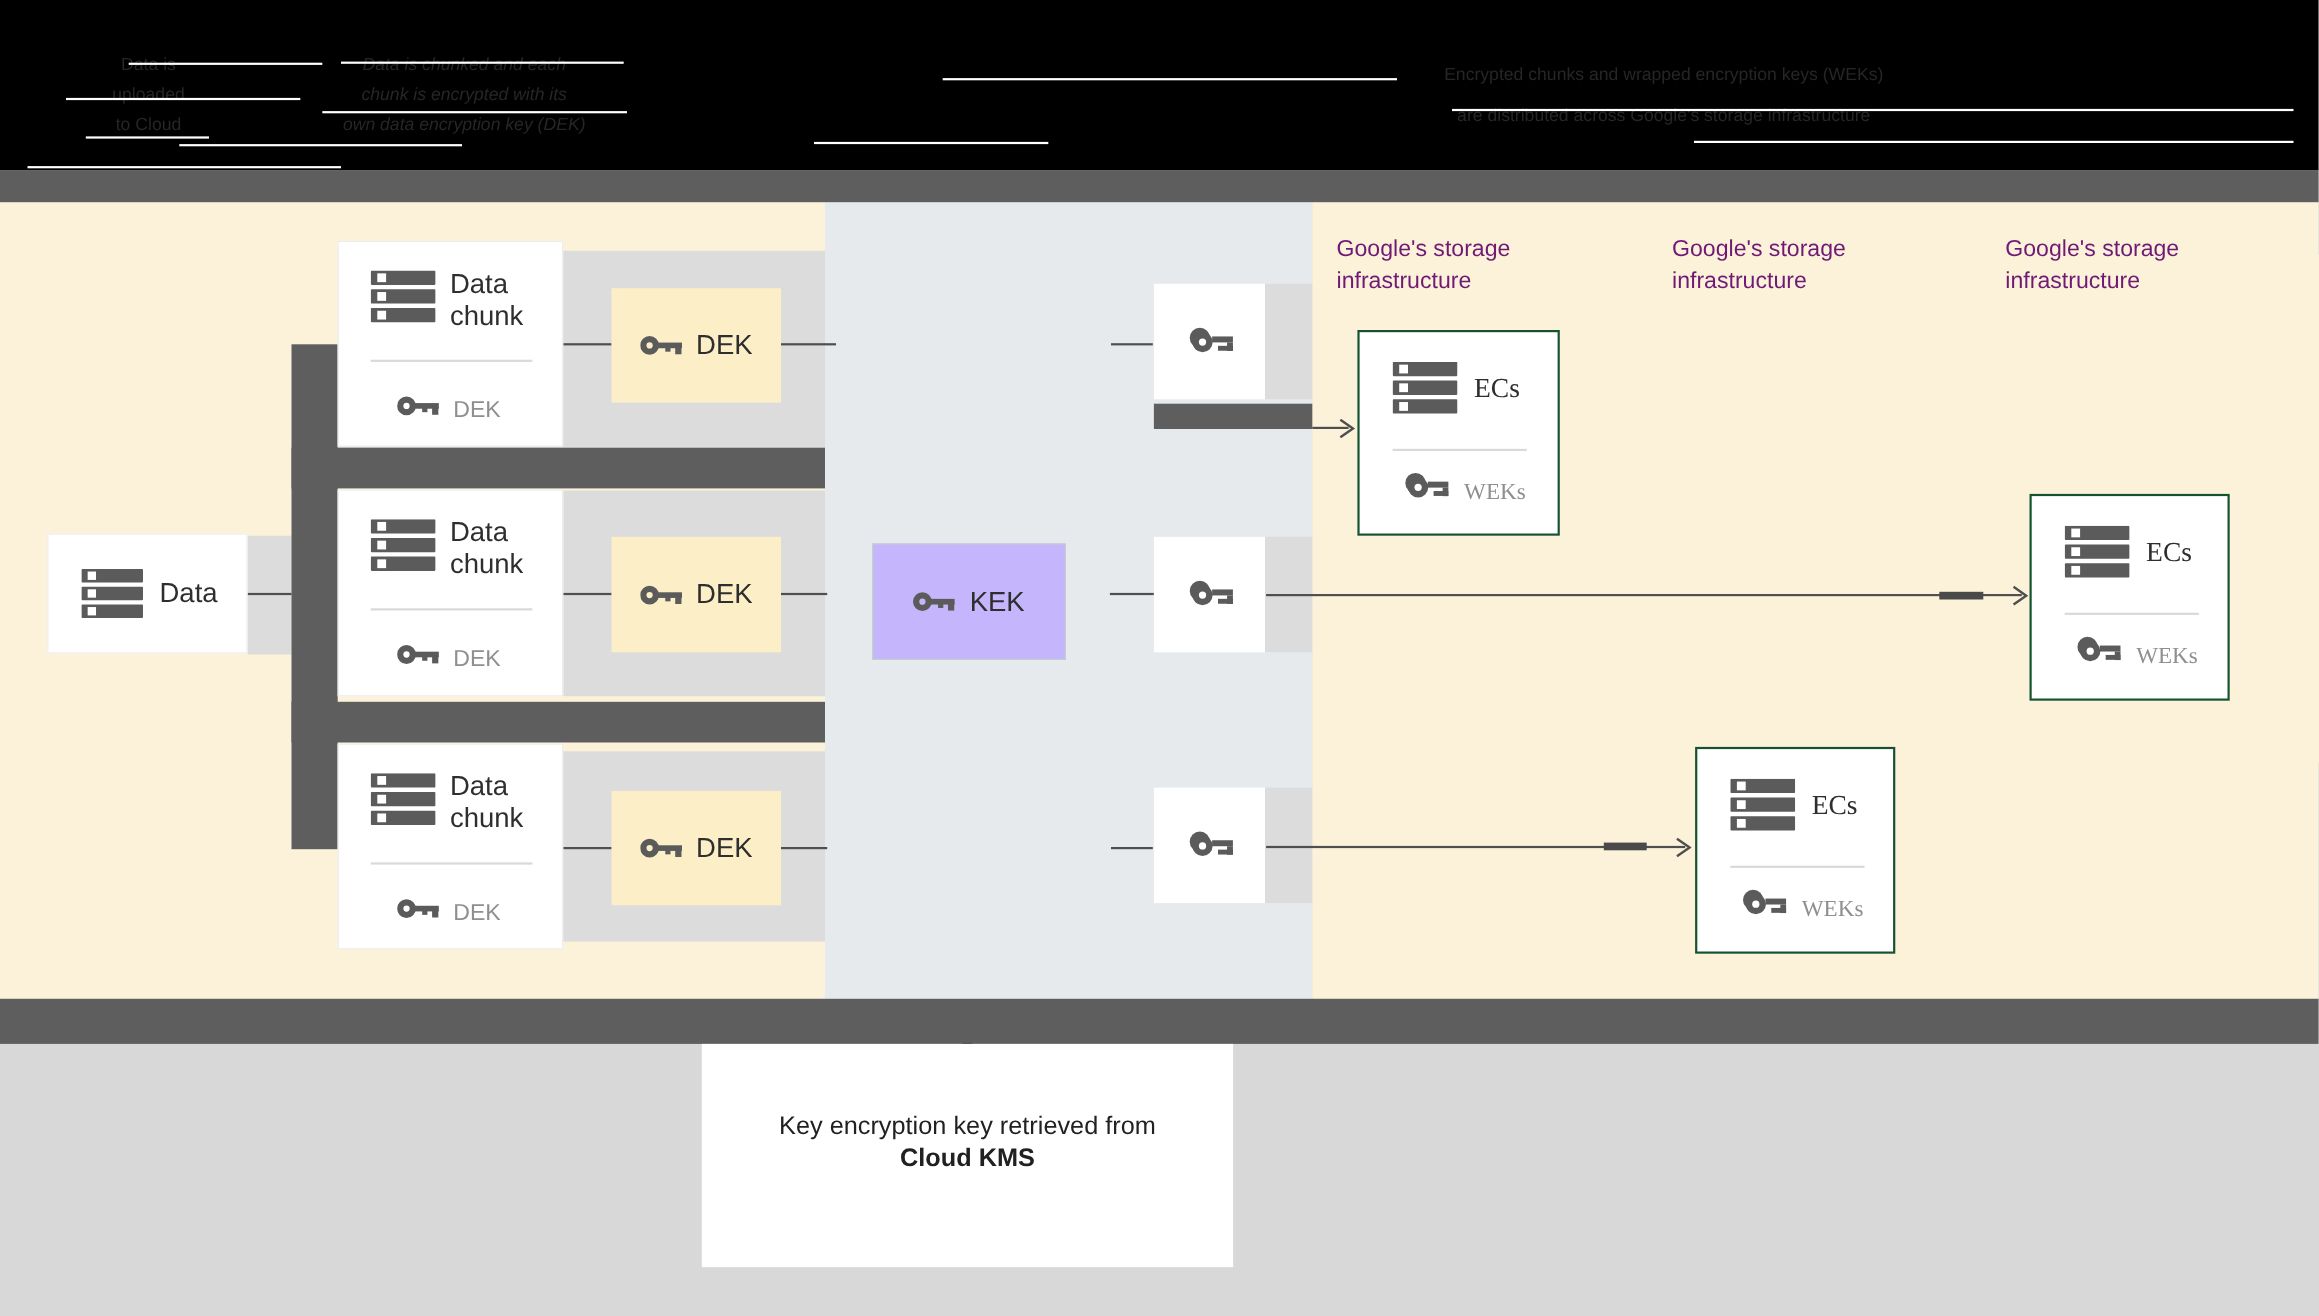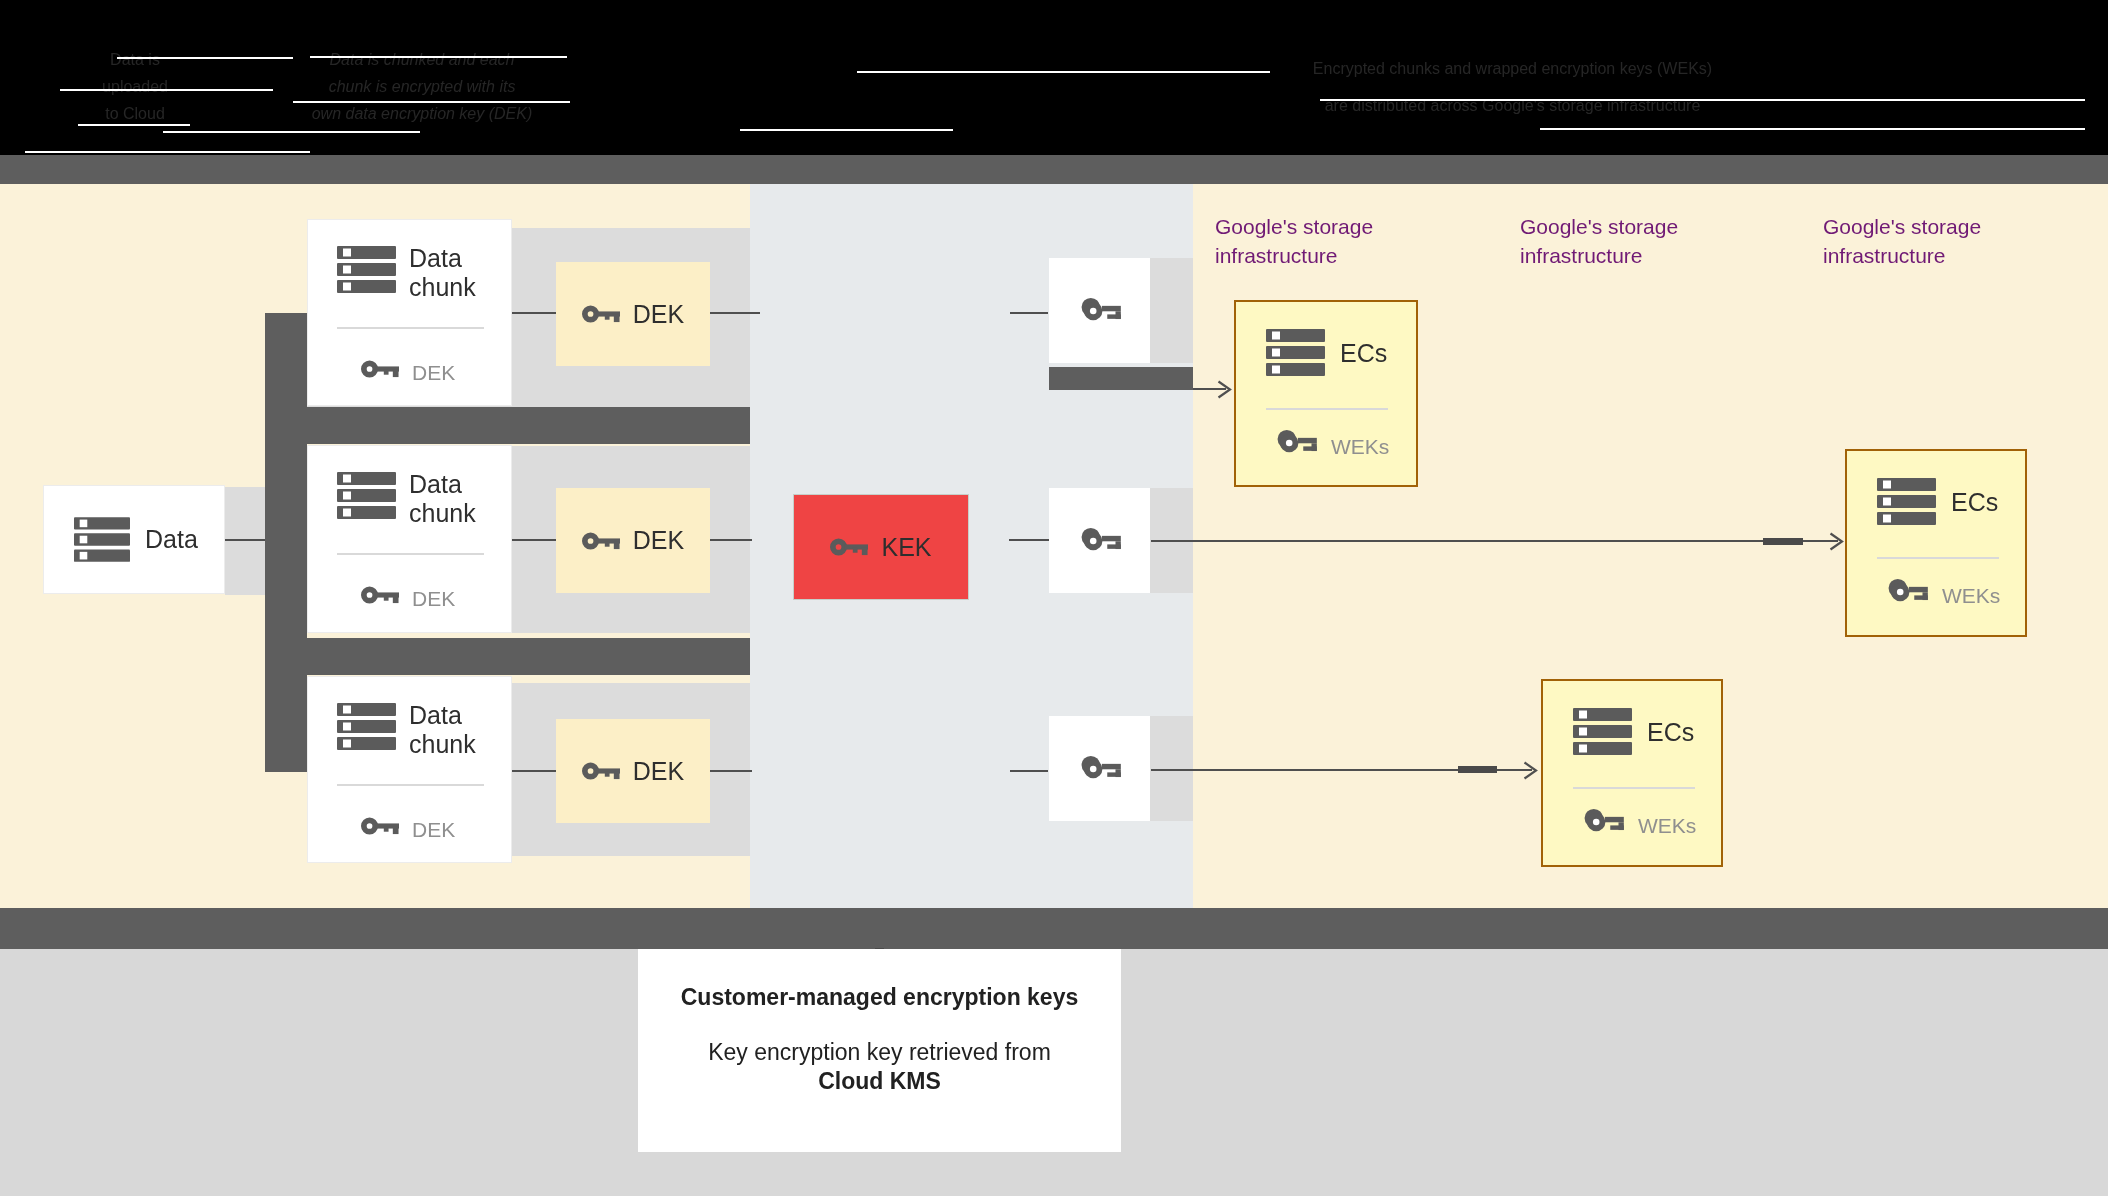--- a/index.html
+++ b/index.html
@@ -12,23 +12,23 @@
   .yellow{background:#fbf2d9;}
   .bluepanel{background:#e7eaec;}
   .graybar{background:#dcdcdc;}
   .darkbar{background:#5e5e5e;}
   
   .legend-col{color:#262626;font-size:16px;line-height:27px;text-align:center;}
   .legend-col.wide{line-height:37px;}
   .streak{background:#fff;height:2px;}
   
   .whitebox{background:#fff;border:1px solid #ececec;box-sizing:border-box;}
-  .ecsbox{background:#fef9c3;border:2px solid #a16207;box-sizing:border-box;}
+  .ecsbox{background:#ffffff;border:2px solid #14532d;box-sizing:border-box;font-family:Liberation Serif, serif;}
   .dekbox{background:#fcefc7;box-sizing:border-box;display:flex;align-items:center;justify-content:center;gap:13px;}
-  .kekbox{background:#ef4444;border:1px solid #c6cfc9;box-sizing:border-box;display:flex;align-items:center;justify-content:center;gap:13px;}
+  .kekbox{background:#c4b5fd;border:1px solid #c6cfc9;box-sizing:border-box;display:flex;align-items:center;justify-content:center;gap:13px;}
   .keybox{background:#fff;display:flex;align-items:center;justify-content:center;}
   .boxlabel{color:#2e2e2e;font-size:25px;line-height:29px;}
   .graylabel{color:#8f8f8f;font-size:21px;}
   .divider{background:#d9d9d9;height:2px;}
   .storage-label{color:#701a75;font-size:21px;line-height:29px;}
   .line{background:#4f4f4f;height:2px;}
   .darkseg{background:#4a4a4a;}
   
   .caption{background:#fff;text-align:center;color:#212121;font-size:23px;line-height:29px;}
   .caption .bold{font-weight:bold;}
@@ -363,18 +363,17 @@
     <rect x="30" y="20" width="14" height="4.6" fill="#5b5b5b"></rect>
     <rect x="38.5" y="16.8" width="5.5" height="8" fill="#5b5b5b"></rect>
         </svg></span>
     <span class="abs graylabel" style="left:95px;top:133px;">WEKs</span>
   </div>
 
   <div class="abs band" style="left:0;top:908px;width:2108px;height:41px;"></div>
   <div class="abs darkseg" style="left:875px;top:948px;width:9px;height:5px;"></div>
 
   <div class="abs caption" style="left:638px;top:949px;width:483px;height:203px;padding-top:34px;box-sizing:border-box;">
-    <div class="bold">Customer-managed encryption keys</div>
     <div style="margin-top:26px;">Key encryption key retrieved from</div>
     <div class="bold">Cloud KMS</div>
   </div>
 
 </div>
 
 </body></html>

